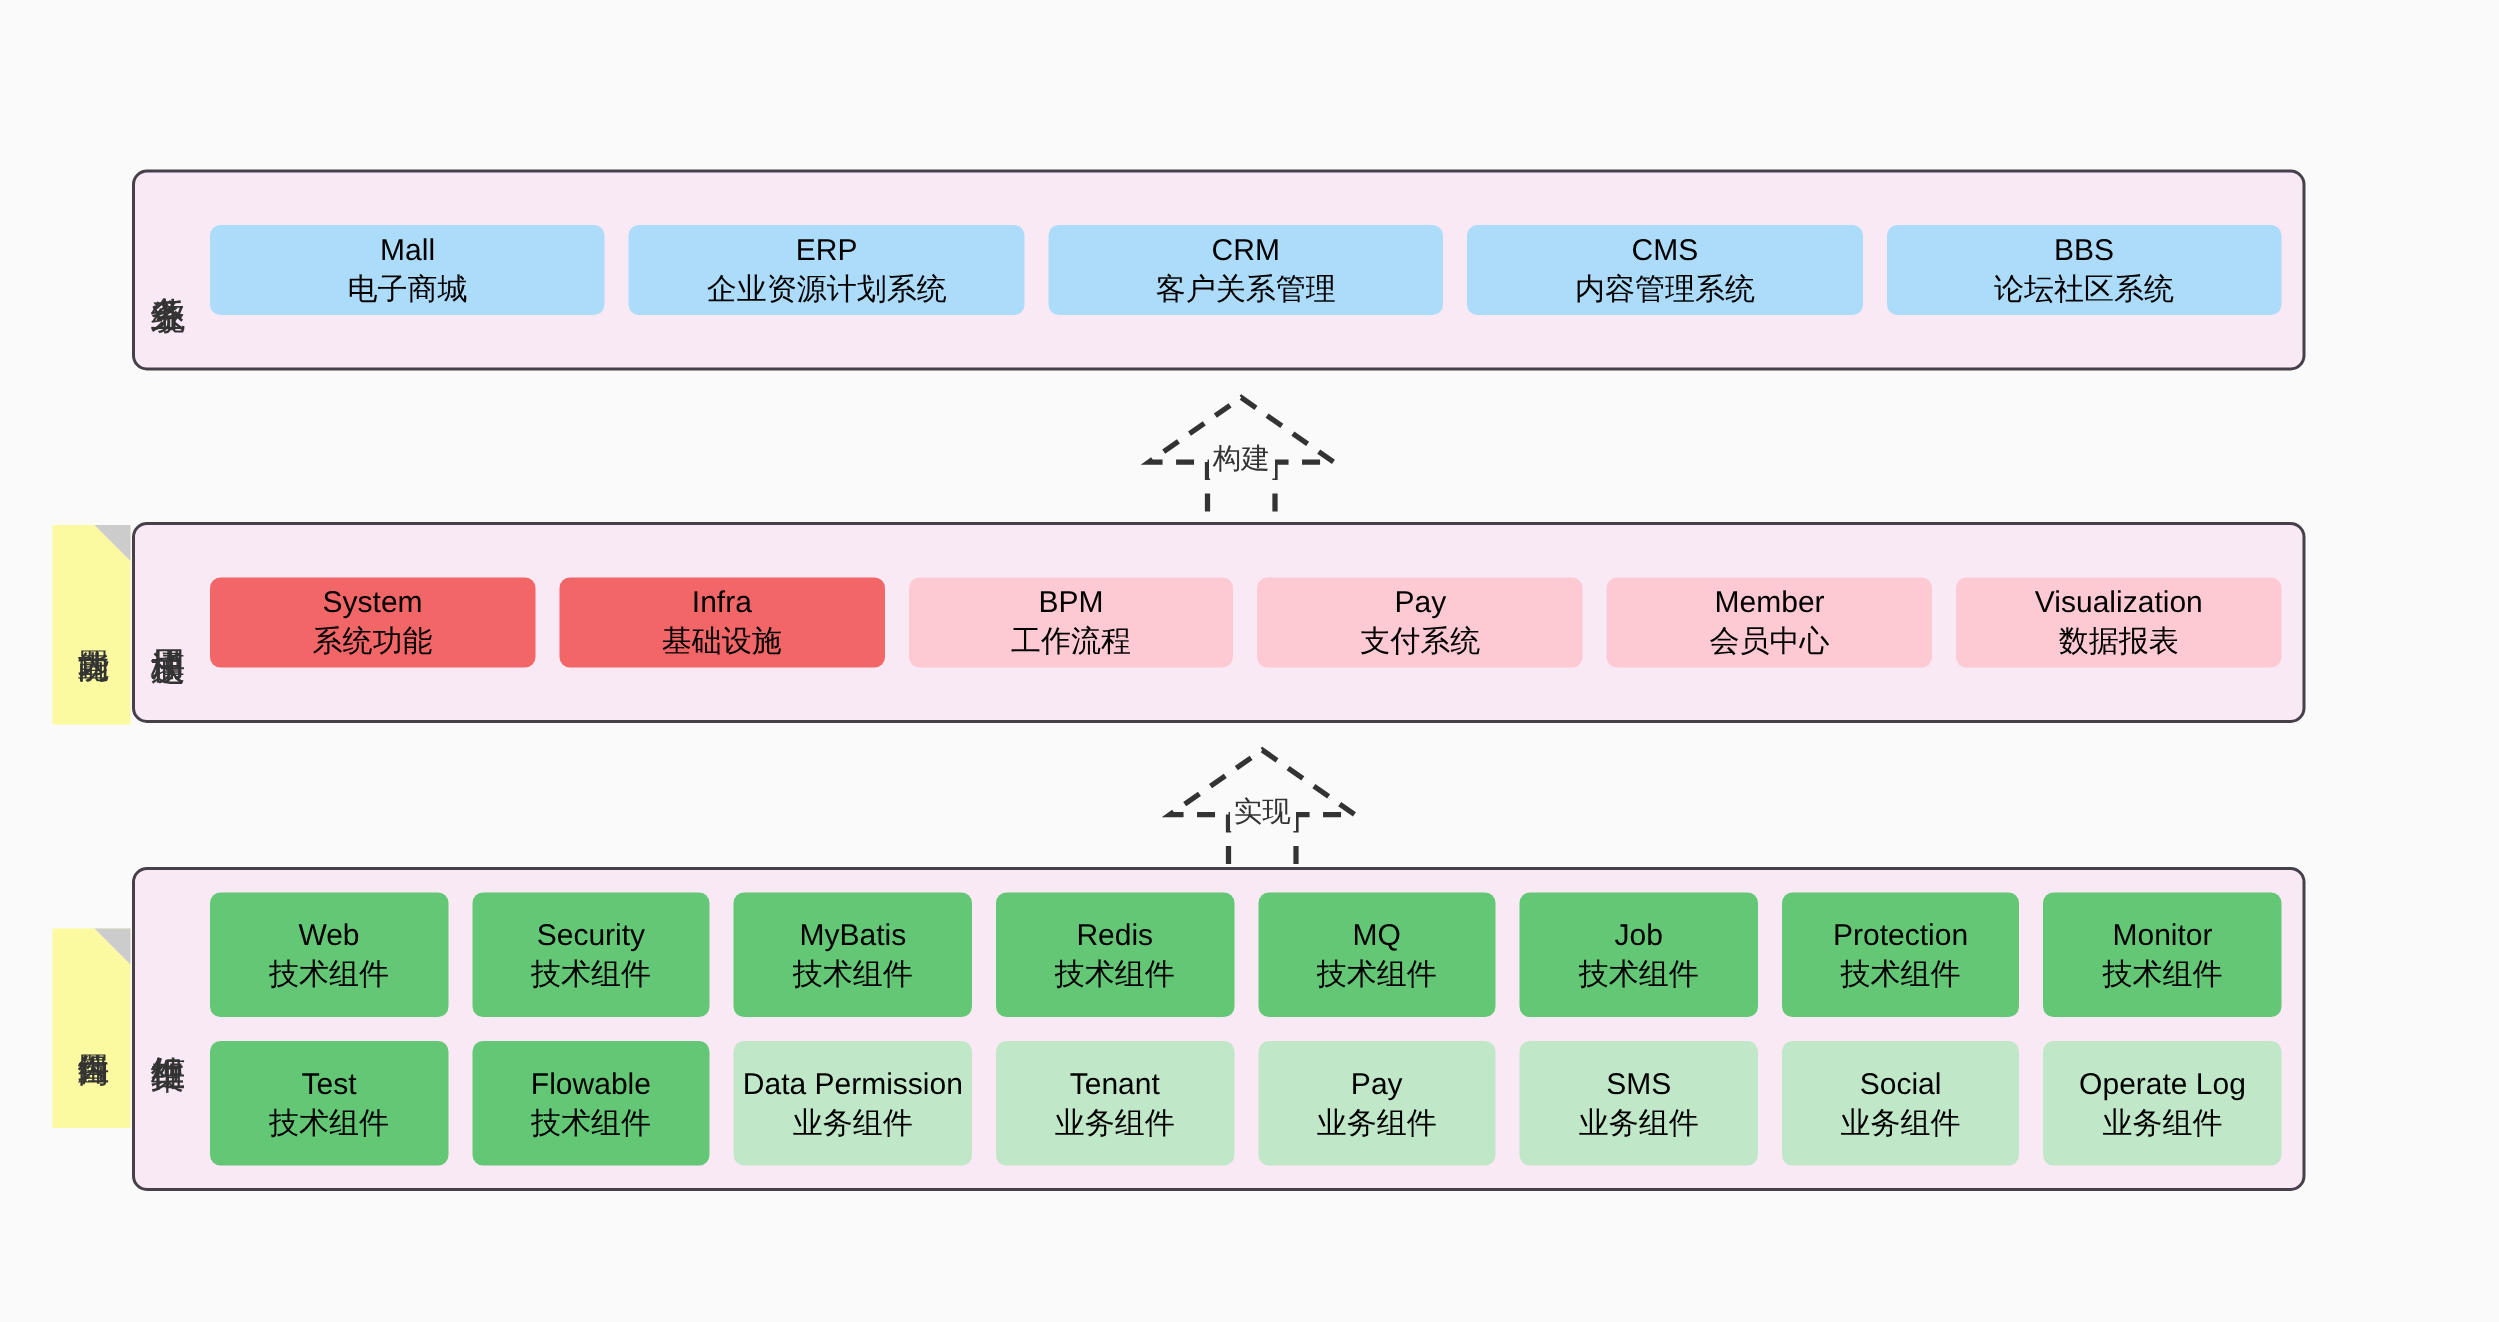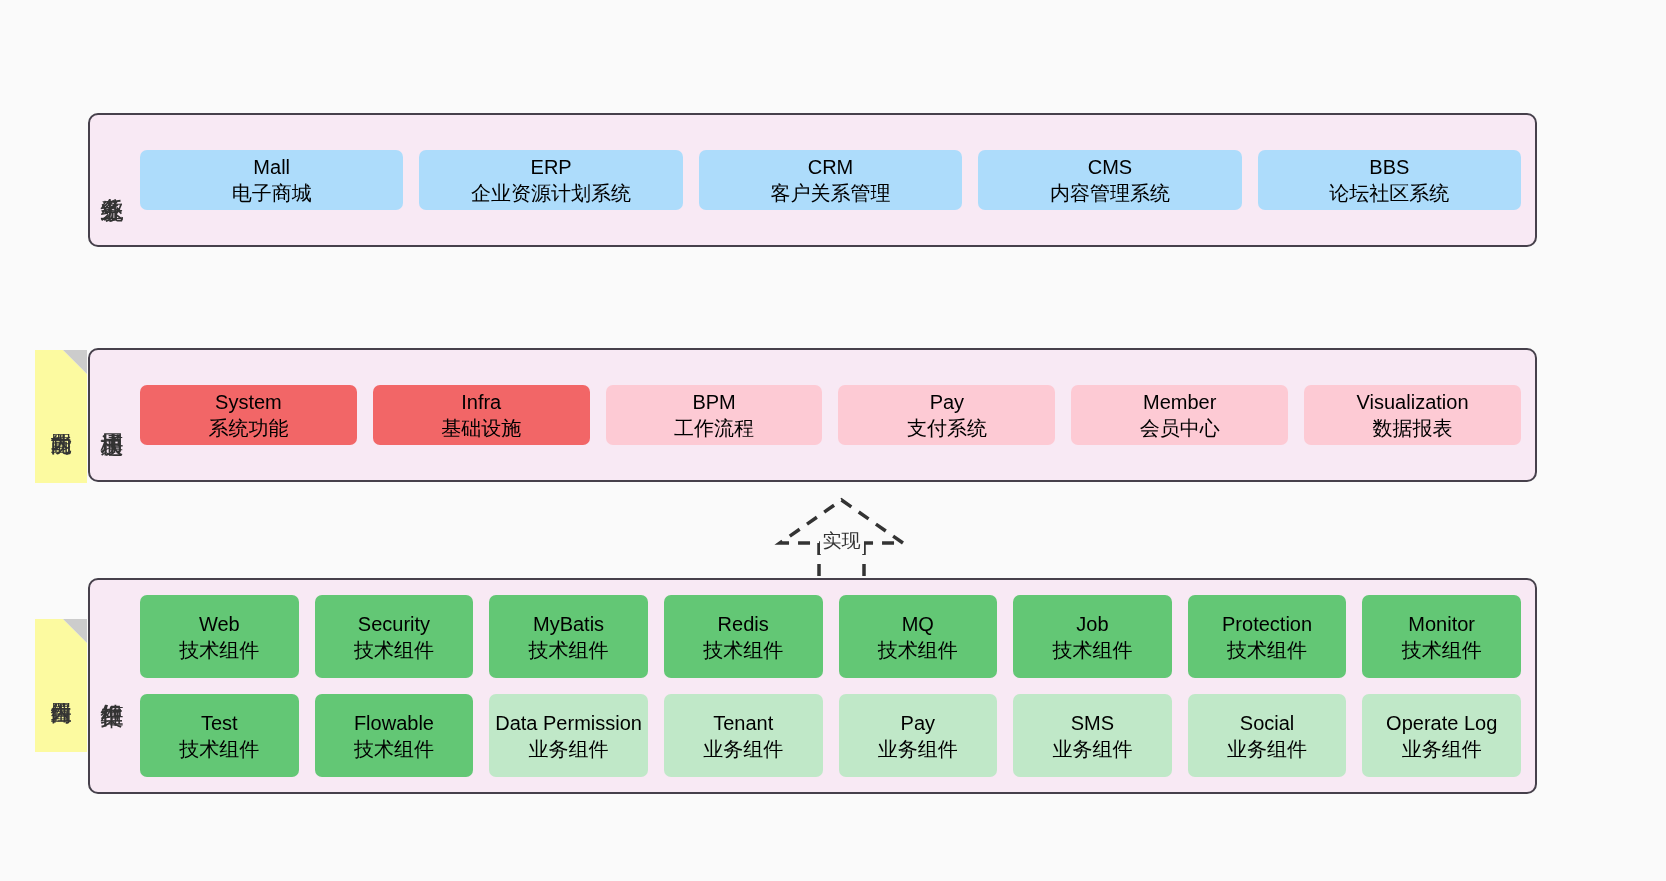--- a/index.html
+++ b/index.html
@@ -179,20 +179,29 @@
           <span class="cn">内容管理系统</span>
         </div>
         <div class="card c-blue">
           <span class="en">BBS</span>
           <span class="cn">论坛社区系统</span>
         </div>
       </div>
     </div>
   </div>
 
+  <div class="connector" style="left:761px; top:261px; width:133px; height:83px;">
+    <svg width="133" height="83" viewBox="0 0 133 83" aria-hidden="true">
+
+      <polygon points="66.5,4 128,47 5,47" fill="none" stroke="#333333" stroke-width="3.5" stroke-dasharray="12 9" stroke-linecap="butt"></polygon>
+
+      <path d="M 44 47 L 44 83 M 89 47 L 89 83" fill="none" stroke="#333333" stroke-width="3.5" stroke-dasharray="12 9"></path>
+    </svg>
+    <div class="conn-label">构建</div>
+  </div>
 
   <div class="note" style="left:35px; top:350px; width:52px; height:133px;">
     <span>内置功能</span>
     <span class="fold-cut"></span>
     <span class="fold"></span>
   </div>
 
   <div class="layer-panel" style="left:88px; top:348px; width:1449px; height:134px;">
     <div class="layer-title">通用模块</div>
     <div class="layer-body">

